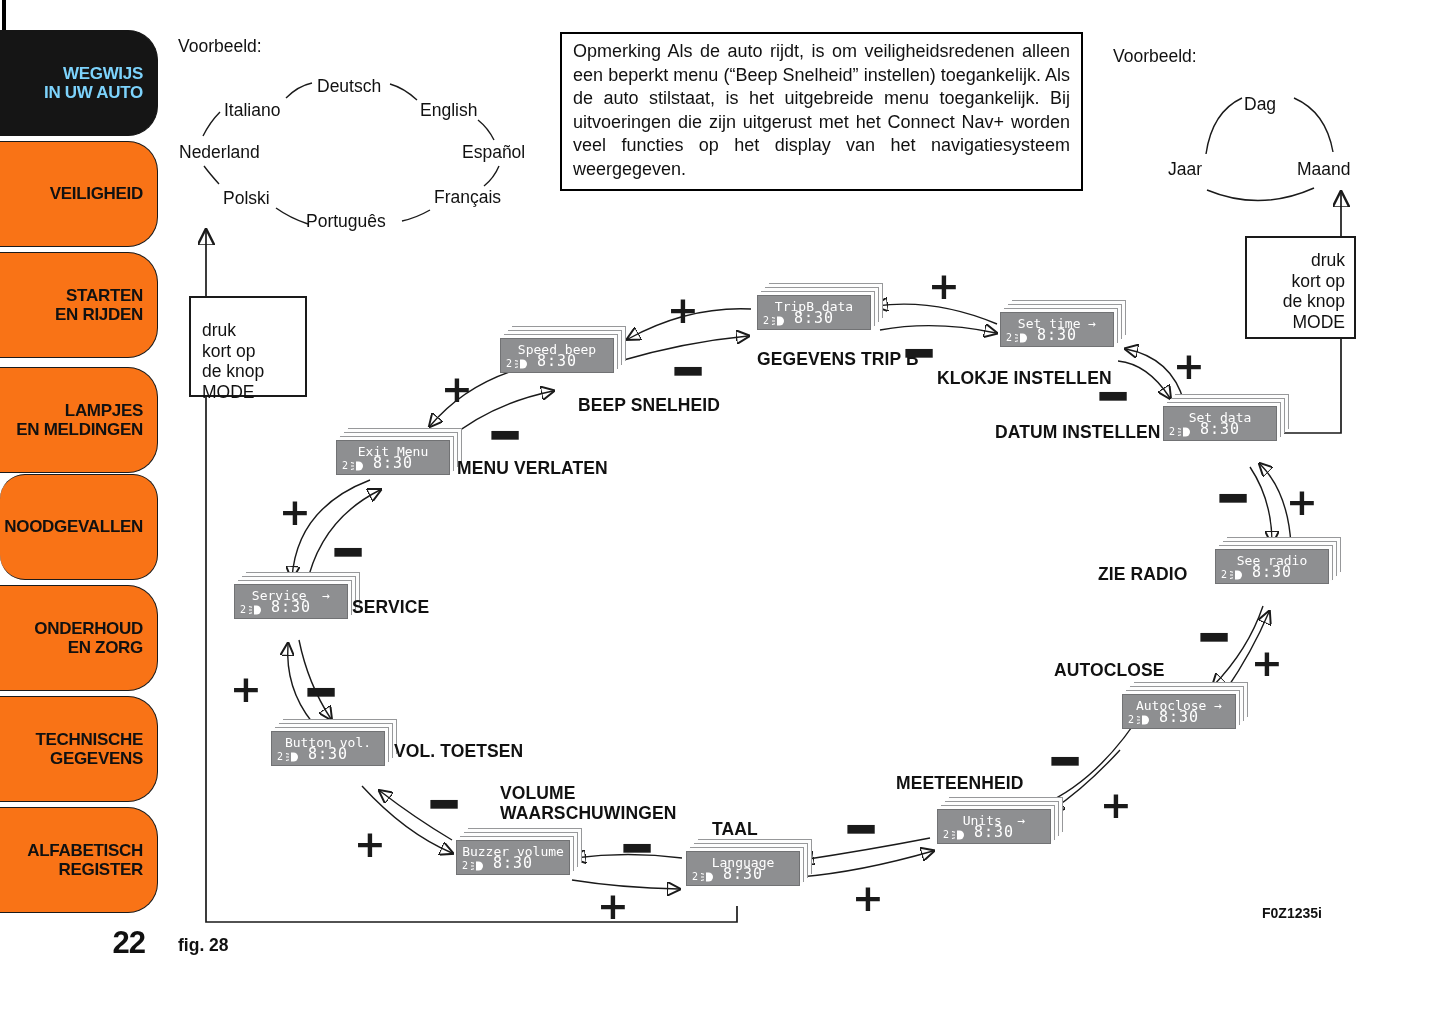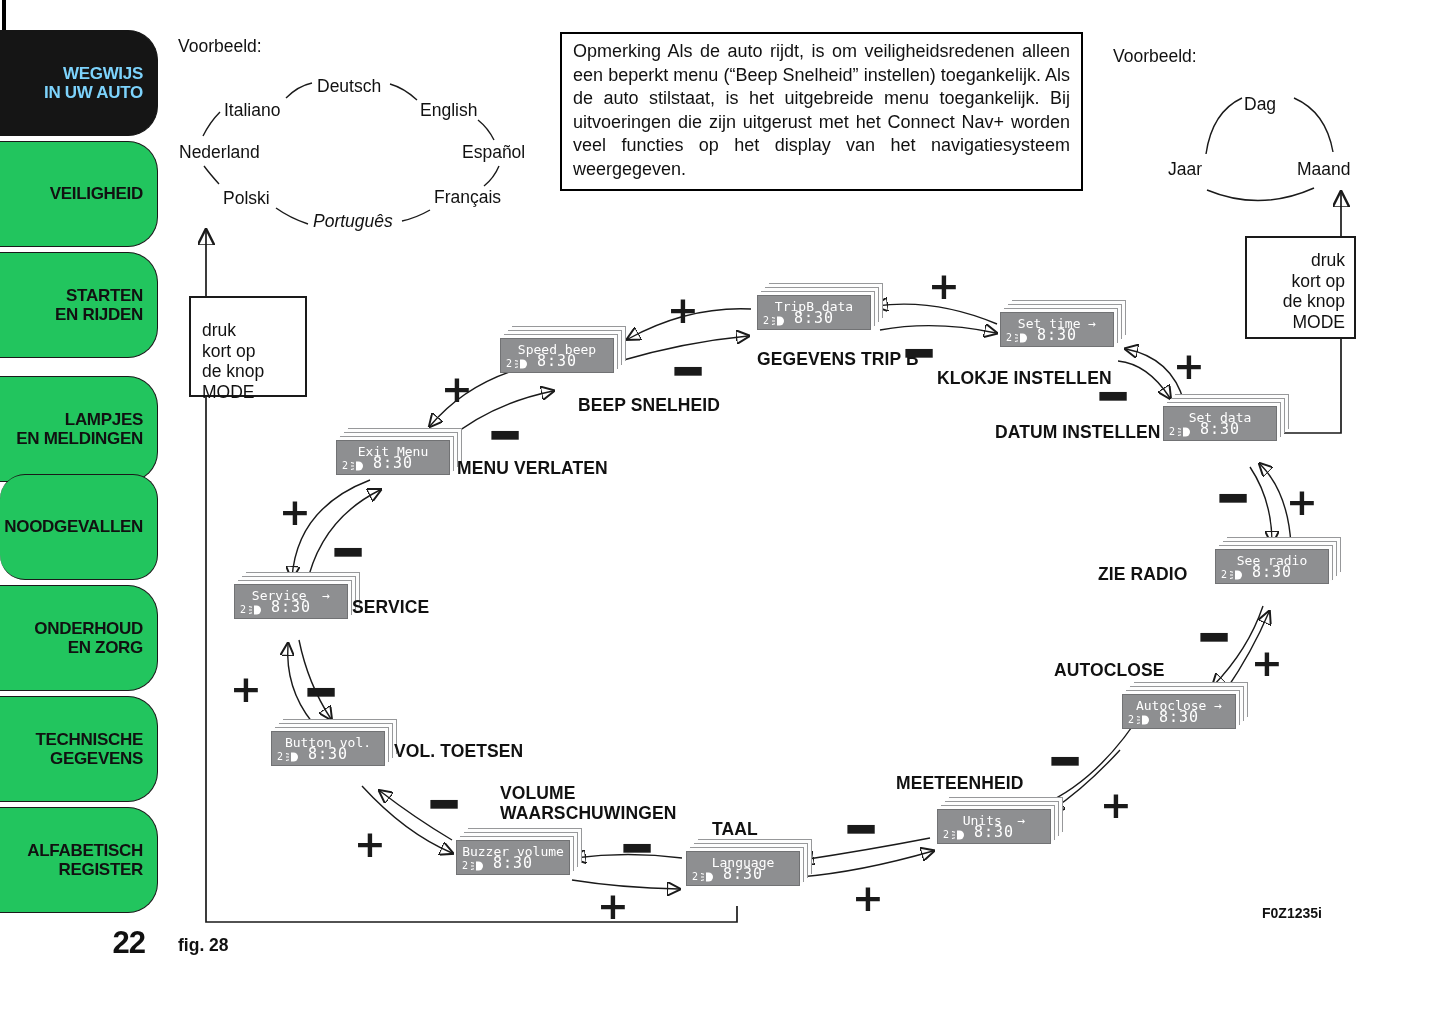--- a/index.html
+++ b/index.html
@@ -1,19 +1,19 @@
 <!DOCTYPE html>
 <html><head>
 <meta charset="utf-8">
 <style>
   html,body{margin:0;padding:0;background:#fff;}
   body{width:1445px;height:1018px;position:relative;overflow:hidden;
        font-family:"Liberation Sans",sans-serif;color:#111;}
   
-  .tab{position:absolute;left:0;width:158px;height:106px;background:#22c55e;
+  .tab{position:absolute;left:0;width:158px;height:106px;background:#f97316;
        border:1.5px solid #1a1a1a;border-left:none;border-radius:0 30px 30px 0;
        display:flex;align-items:center;justify-content:flex-end;
        text-align:right;padding-right:14px;box-sizing:border-box;
        font-weight:700;font-size:17px;line-height:1.12;white-space:pre-line;
        letter-spacing:-0.3px;}
   .tab.active{background:#151515;color:#7dd3fc;border-color:#151515;font-weight:800;}
   .edge-mark{position:absolute;left:2px;top:0;width:4px;height:44px;background:#000;}
   
   #diagram{position:absolute;left:0;top:0;}
   #diagram path{fill:none;stroke:#1a1a1a;stroke-width:1.4;}
@@ -134,21 +134,21 @@
 <div class="page-number">22</div>
 <div class="fig-label">fig. 28</div>
 <div class="drawing-code">F0Z1235i</div>
 
 <div id="sidebar">
     <div class="tab active" style="top: 30px;">WEGWIJS
 IN UW AUTO</div>
     <div class="tab" style="top: 141px;">VEILIGHEID</div>
     <div class="tab" style="top: 252px;">STARTEN
 EN RIJDEN</div>
-    <div class="tab" style="top: 376px; padding-left: 8px;">LAMPJES
+    <div class="tab" style="top: 367px; padding-left: 8px;">LAMPJES
 EN MELDINGEN</div>
     <div class="tab" style="top: 474px; border-radius: 25px;">NOODGEVALLEN</div>
     <div class="tab" style="top: 585px;">ONDERHOUD
 EN ZORG</div>
     <div class="tab" style="top: 696px;">TECHNISCHE
 GEGEVENS</div>
     <div class="tab" style="top: 807px;">ALFABETISCH
 REGISTER</div>
   </div>
 <div id="screens">
@@ -321,21 +321,21 @@
     <div class="pm plus" style="left: 246px; top: 689px;">+</div>
     <div class="pm minus" style="left: 321px; top: 690px;">−</div>
     <div class="pm plus" style="left: 295px; top: 512px;">+</div>
     <div class="pm minus" style="left: 348px; top: 550px;">−</div>
   </div>
 <div id="lang-words">
     <div class="cycle-word" style="left: 317px; top: 76px;">Deutsch</div>
     <div class="cycle-word" style="left: 420px; top: 100px;">English</div>
     <div class="cycle-word" style="left: 462px; top: 142px;">Español</div>
     <div class="cycle-word" style="left: 434px; top: 187px;">Français</div>
-    <div class="cycle-word" style="left: 313px; top: 211px; font-style: italic;">Português</div>
+    <div class="cycle-word" style="left: 306px; top: 211px;">Português</div>
     <div class="cycle-word" style="left: 223px; top: 188px;">Polski</div>
     <div class="cycle-word" style="left: 179px; top: 142px;">Nederland</div>
     <div class="cycle-word" style="left: 224px; top: 100px;">Italiano</div>
   </div>
 <div id="date-words">
     <div class="cycle-word" style="left: 1244px; top: 94px;">Dag</div>
     <div class="cycle-word" style="left: 1297px; top: 159px;">Maand</div>
     <div class="cycle-word" style="left: 1168px; top: 159px;">Jaar</div>
   </div>
 

